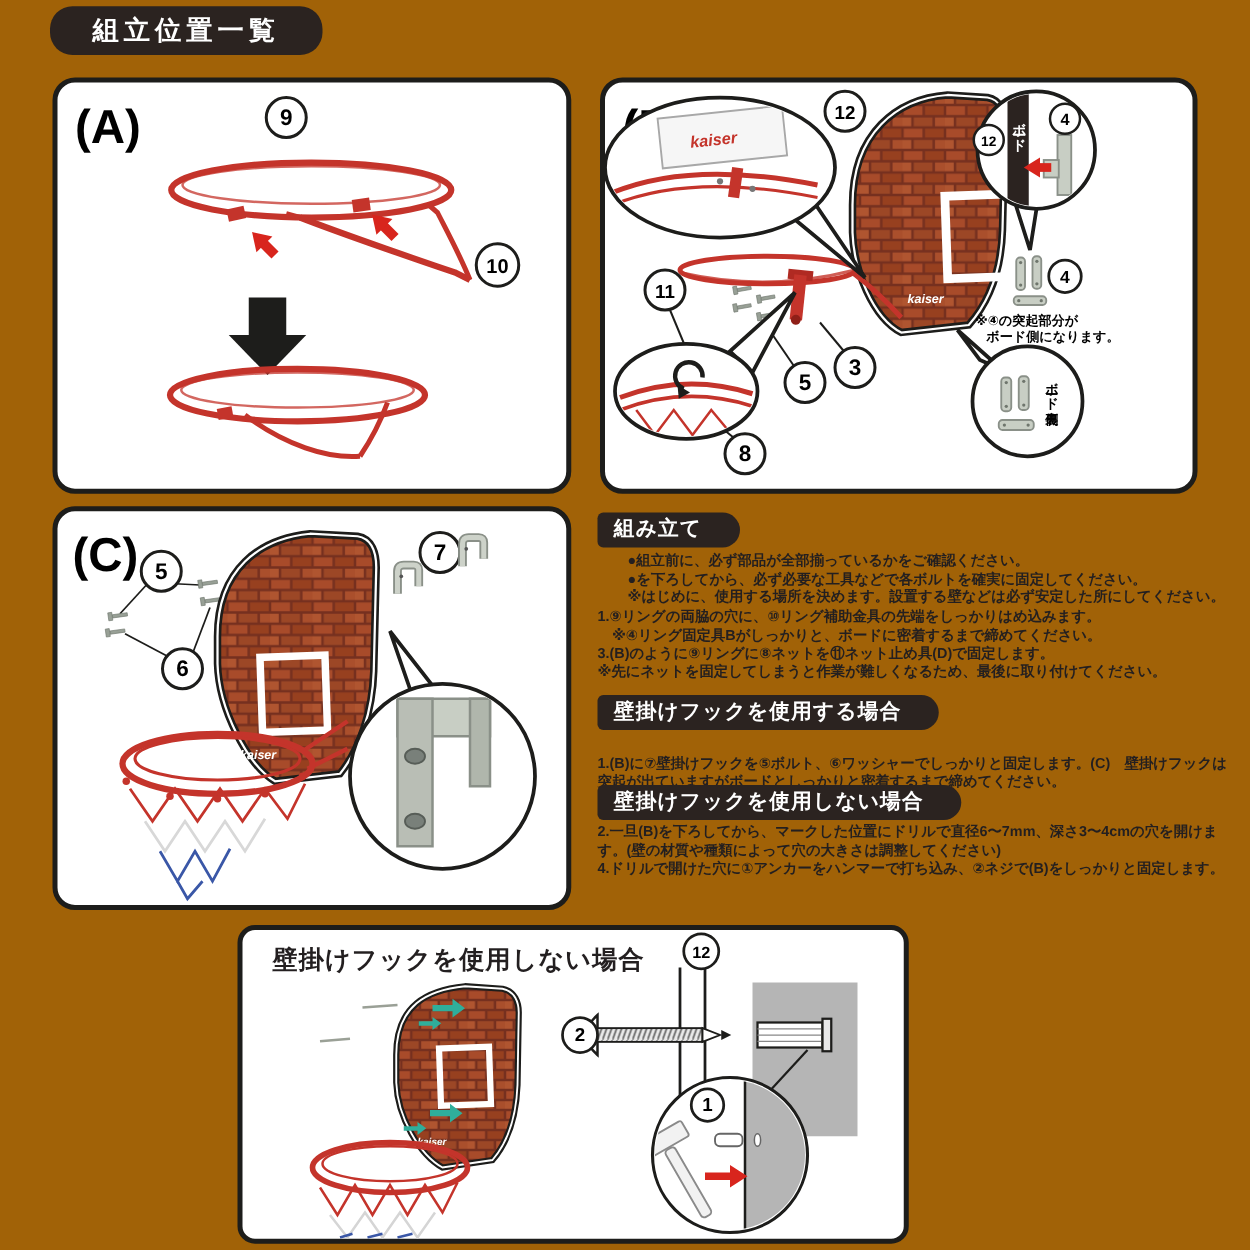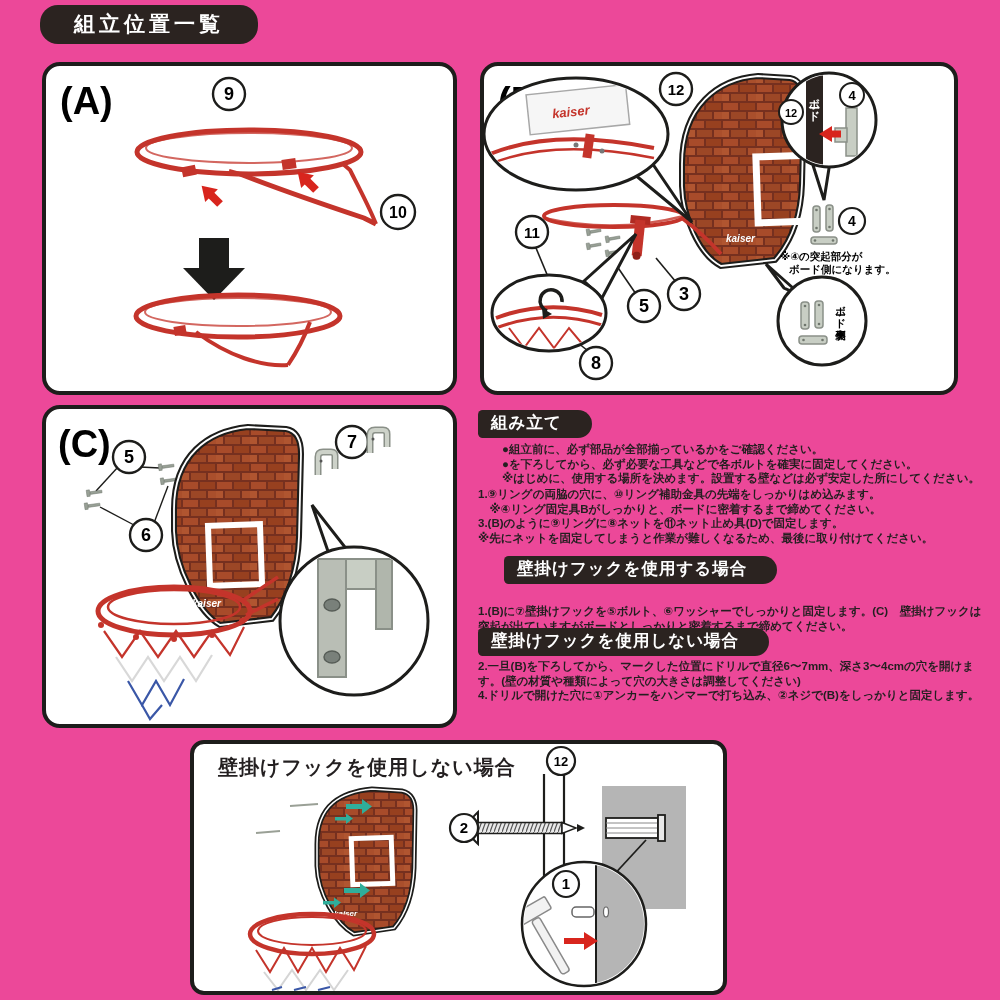--- a/index.html
+++ b/index.html
@@ -1,16 +1,16 @@
 <!DOCTYPE html>
 <html><head>
 <meta charset="utf-8">
 <style>
   html,body{margin:0;padding:0;background:#fff;}
-  #stage{position:relative;width:1000px;height:1000px;background:#ec4899;overflow:hidden;
+  #stage{position:relative;width:1000px;height:1000px;background:#a16207;overflow:hidden;
          font-family:"Liberation Sans","DejaVu Sans",sans-serif;color:#231f20;}
   .panel{position:absolute;border:4px solid #1d1d1b;border-radius:18px;background:#fff;box-sizing:border-box;}
   .badge{position:absolute;left:40px;top:5px;background:#2b2320;color:#fff;font-weight:bold;
          font-size:21px;letter-spacing:4px;padding:5px 34px 6px 34px;border-radius:18px;}
   .pill{position:absolute;left:0;background:#2b2320;color:#fff;font-weight:bold;font-size:16.5px;
         letter-spacing:1px;padding:2px 30px 4px 13px;border-radius:5px 15px 15px 5px;}
   .tcol{position:absolute;left:478px;top:410px;width:514px;height:322px;}
   .tblock{position:absolute;left:0;width:514px;}
   .tline{font-size:11.5px;font-weight:bold;line-height:14.6px;margin:0;}
   .btitle{position:absolute;left:24px;top:10px;font-size:20px;font-weight:bold;letter-spacing:1px;}
@@ -367,21 +367,21 @@
       <p class="tline">●組立前に、必ず部品が全部揃っているかをご確認ください。</p>
       <p class="tline">●を下ろしてから、必ず必要な工具などで各ボルトを確実に固定してください。</p>
       <p class="tline">※はじめに、使用する場所を決めます。設置する壁などは必ず安定した所にしてください。</p>
     </div>
     <div class="tblock" style="top:77px;">
       <p class="tline">1.⑨リングの両脇の穴に、⑩リング補助金具の先端をしっかりはめ込みます。</p>
       <p class="tline">　※④リング固定具Bがしっかりと、ボードに密着するまで締めてください。</p>
       <p class="tline">3.(B)のように⑨リングに⑧ネットを⑪ネット止め具(D)で固定します。</p>
       <p class="tline">※先にネットを固定してしまうと作業が難しくなるため、最後に取り付けてください。</p>
     </div>
-    <div class="pill" style="top:146px;margin-left:26px;">壁掛けフックを使用する場合</div>
+    <div class="pill" style="top:146px;">壁掛けフックを使用する場合</div>
     <div class="tblock" style="top:194px;">
       <p class="tline">1.(B)に⑦壁掛けフックを⑤ボルト、⑥ワッシャーでしっかりと固定します。(C)　壁掛けフックは突起が出ていますがボードとしっかりと密着するまで締めてください。</p>
       <p class="tline">2.(C)を壁に掛けます。</p>
     </div>
     <div class="pill" style="top:218px;">壁掛けフックを使用しない場合</div>
     <div class="tblock" style="top:249px;">
       <p class="tline">2.一旦(B)を下ろしてから、マークした位置にドリルで直径6〜7mm、深さ3〜4cmの穴を開けます。(壁の材質や種類によって穴の大きさは調整してください)</p>
       <p class="tline">4.ドリルで開けた穴に①アンカーをハンマーで打ち込み、②ネジで(B)をしっかりと固定します。</p>
     </div>
   </div>

